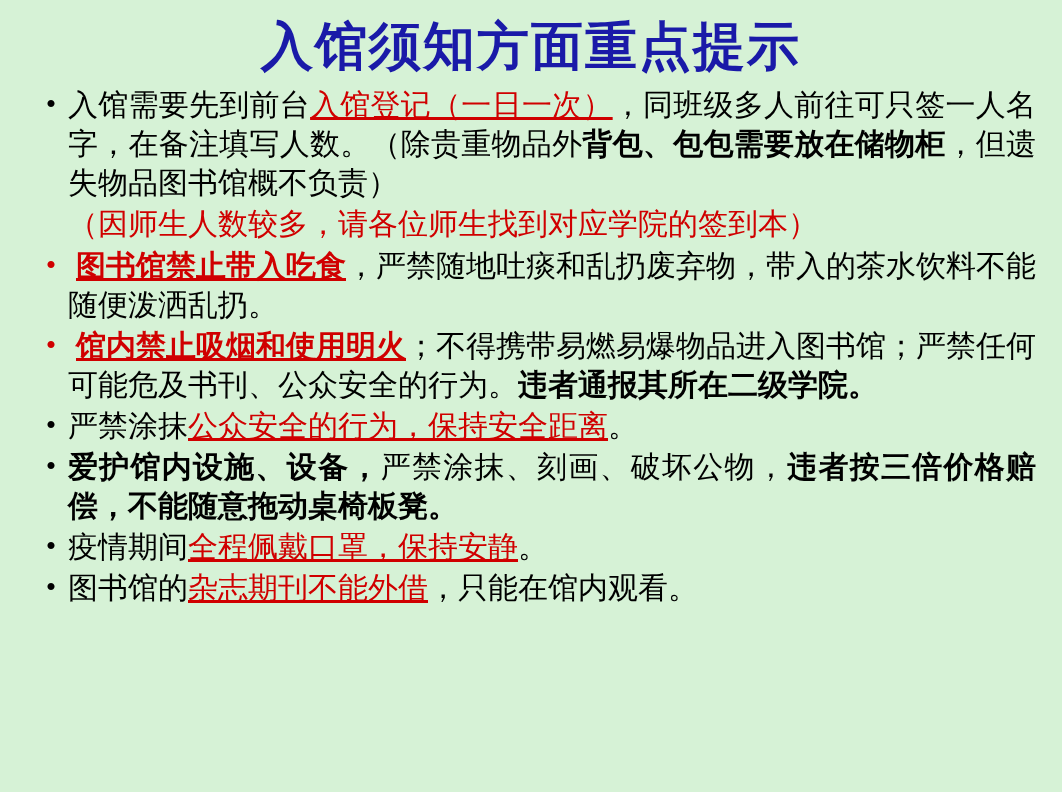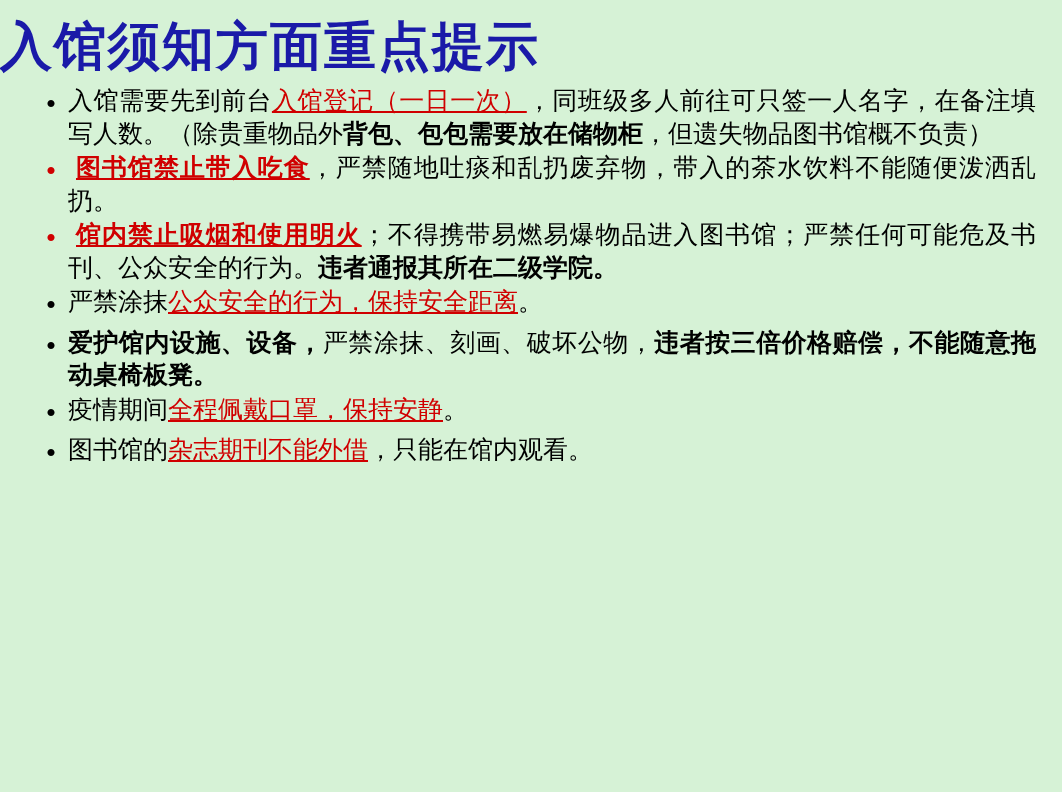--- a/index.html
+++ b/index.html
@@ -14,20 +14,21 @@
     overflow: hidden;
   }
   .slide {
     position: relative;
     width: 1062px;
     height: 792px;
     box-sizing: border-box;
     background: #d6f2d6;
   }
   .slide-title {
+    text-align: center;
     color: #1a1aa8;
     font-weight: bold;
     font-size: 52px;
     letter-spacing: 2px;
     padding-top: 18px;
     padding-bottom: 6px;
     line-height: 1.1;
     font-family: "Liberation Serif", "DejaVu Serif", serif;
   }
   .body-list {
@@ -45,21 +46,21 @@
     font-size: 30px;
     line-height: 1.28;
     text-align: center;
     color: #000;
   }
   .bullet-mark.red {
     color: #d00000;
   }
   .bullet-text {
     flex: 1 1 auto;
-    font-size: 25px;
+    font-size: 30px;
     line-height: 1.3;
     color: #000;
     text-align: justify;
     text-justify: inter-ideograph;
   }
   .sub-note {
     padding-left: 34px;
     font-size: 30px;
     line-height: 1.32;
     color: #d00000;
@@ -89,20 +90,21 @@
 
   <div class="slide-title">入馆须知方面重点提示</div>
 
   <div class="body-list">
 
     <div class="bullet-row">
       <div class="bullet-mark">•</div>
       <div class="bullet-text"><span>入馆需要先到前台</span><span class="red-u">入馆登记（一日一次）</span><span>，同班级多人前往可只签一人名字，在备注填写人数。（除贵重物品外</span><span class="bold">背包、包包需要放在储物柜</span><span>，但遗失物品图书馆概不负责）</span></div>
     </div>
 
+    <div class="sub-note">（因师生人数较多，请各位师生找到对应学院的签到本）</div>
 
     <div class="bullet-row">
       <div class="bullet-mark red">•</div>
       <div class="bullet-text"><span class="red-u-bold">图书馆禁止带入吃食</span><span>，严禁随地吐痰和乱扔废弃物，带入的茶水饮料不能随便泼洒乱扔。</span></div>
     </div>
 
     <div class="bullet-row">
       <div class="bullet-mark red">•</div>
       <div class="bullet-text"><span class="red-u-bold">馆内禁止吸烟和使用明火</span><span>；不得携带易燃易爆物品进入图书馆；严禁任何可能危及书刊、公众安全的行为。</span><span class="bold">违者通报其所在</span><span class="bold">二级学院。</span></div>
     </div>

